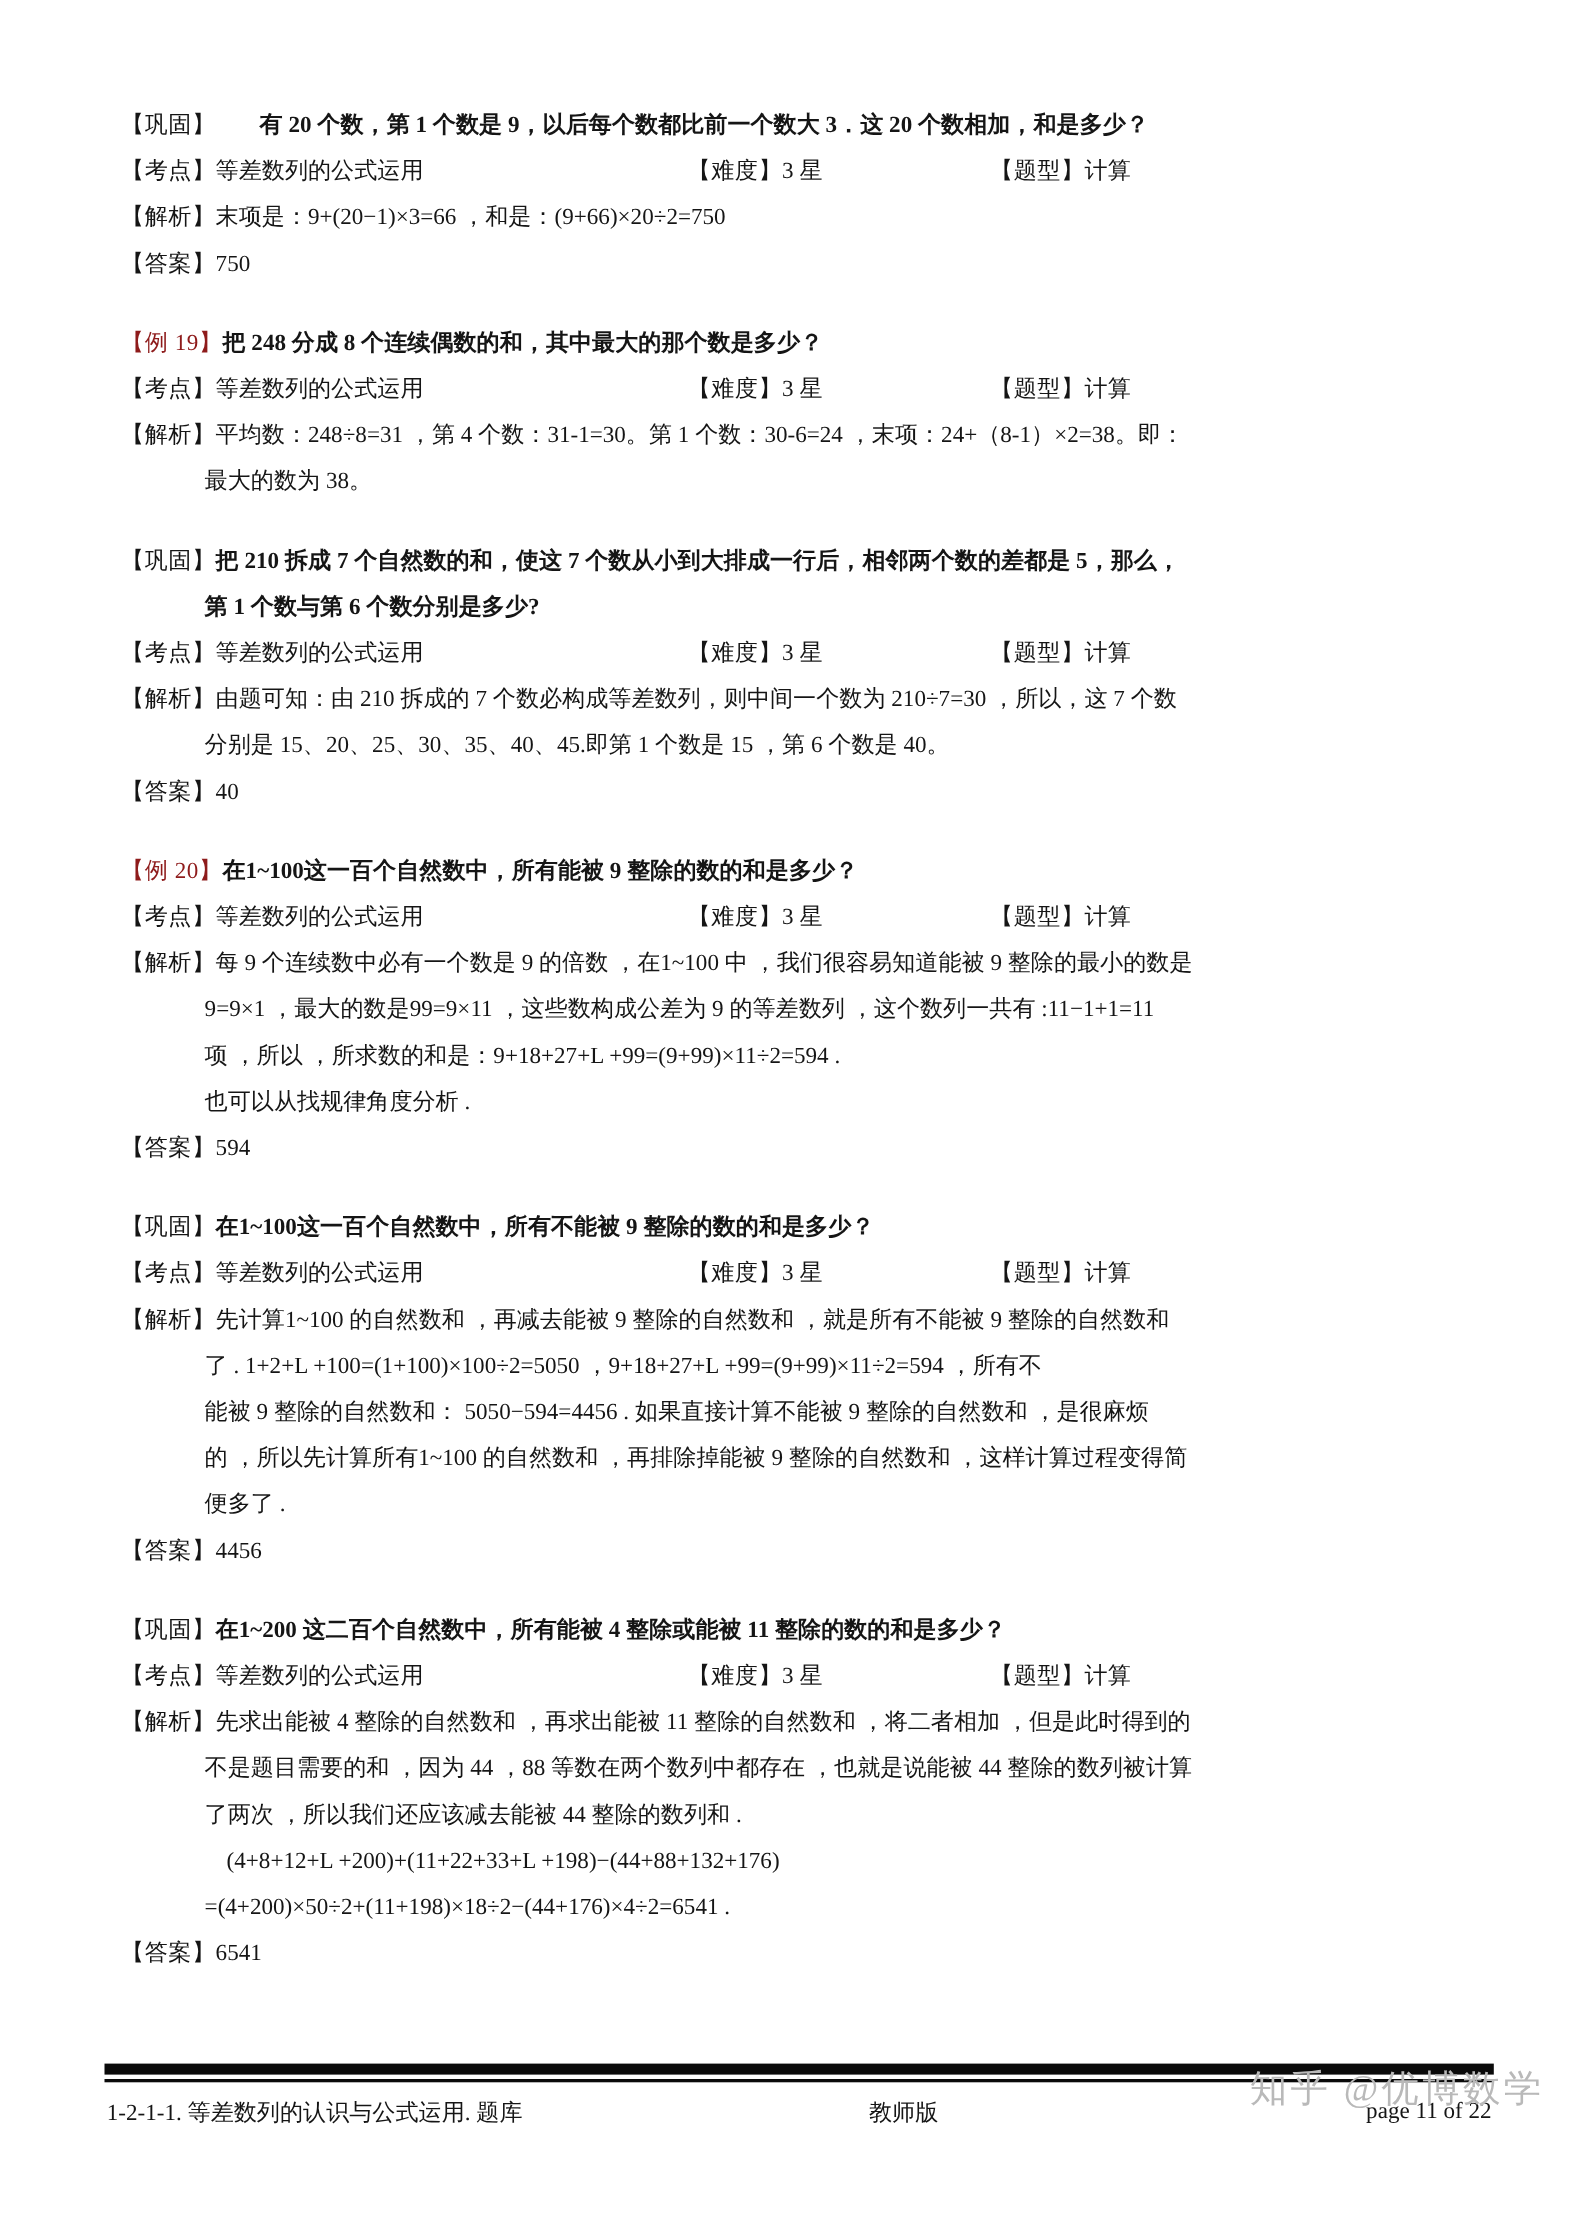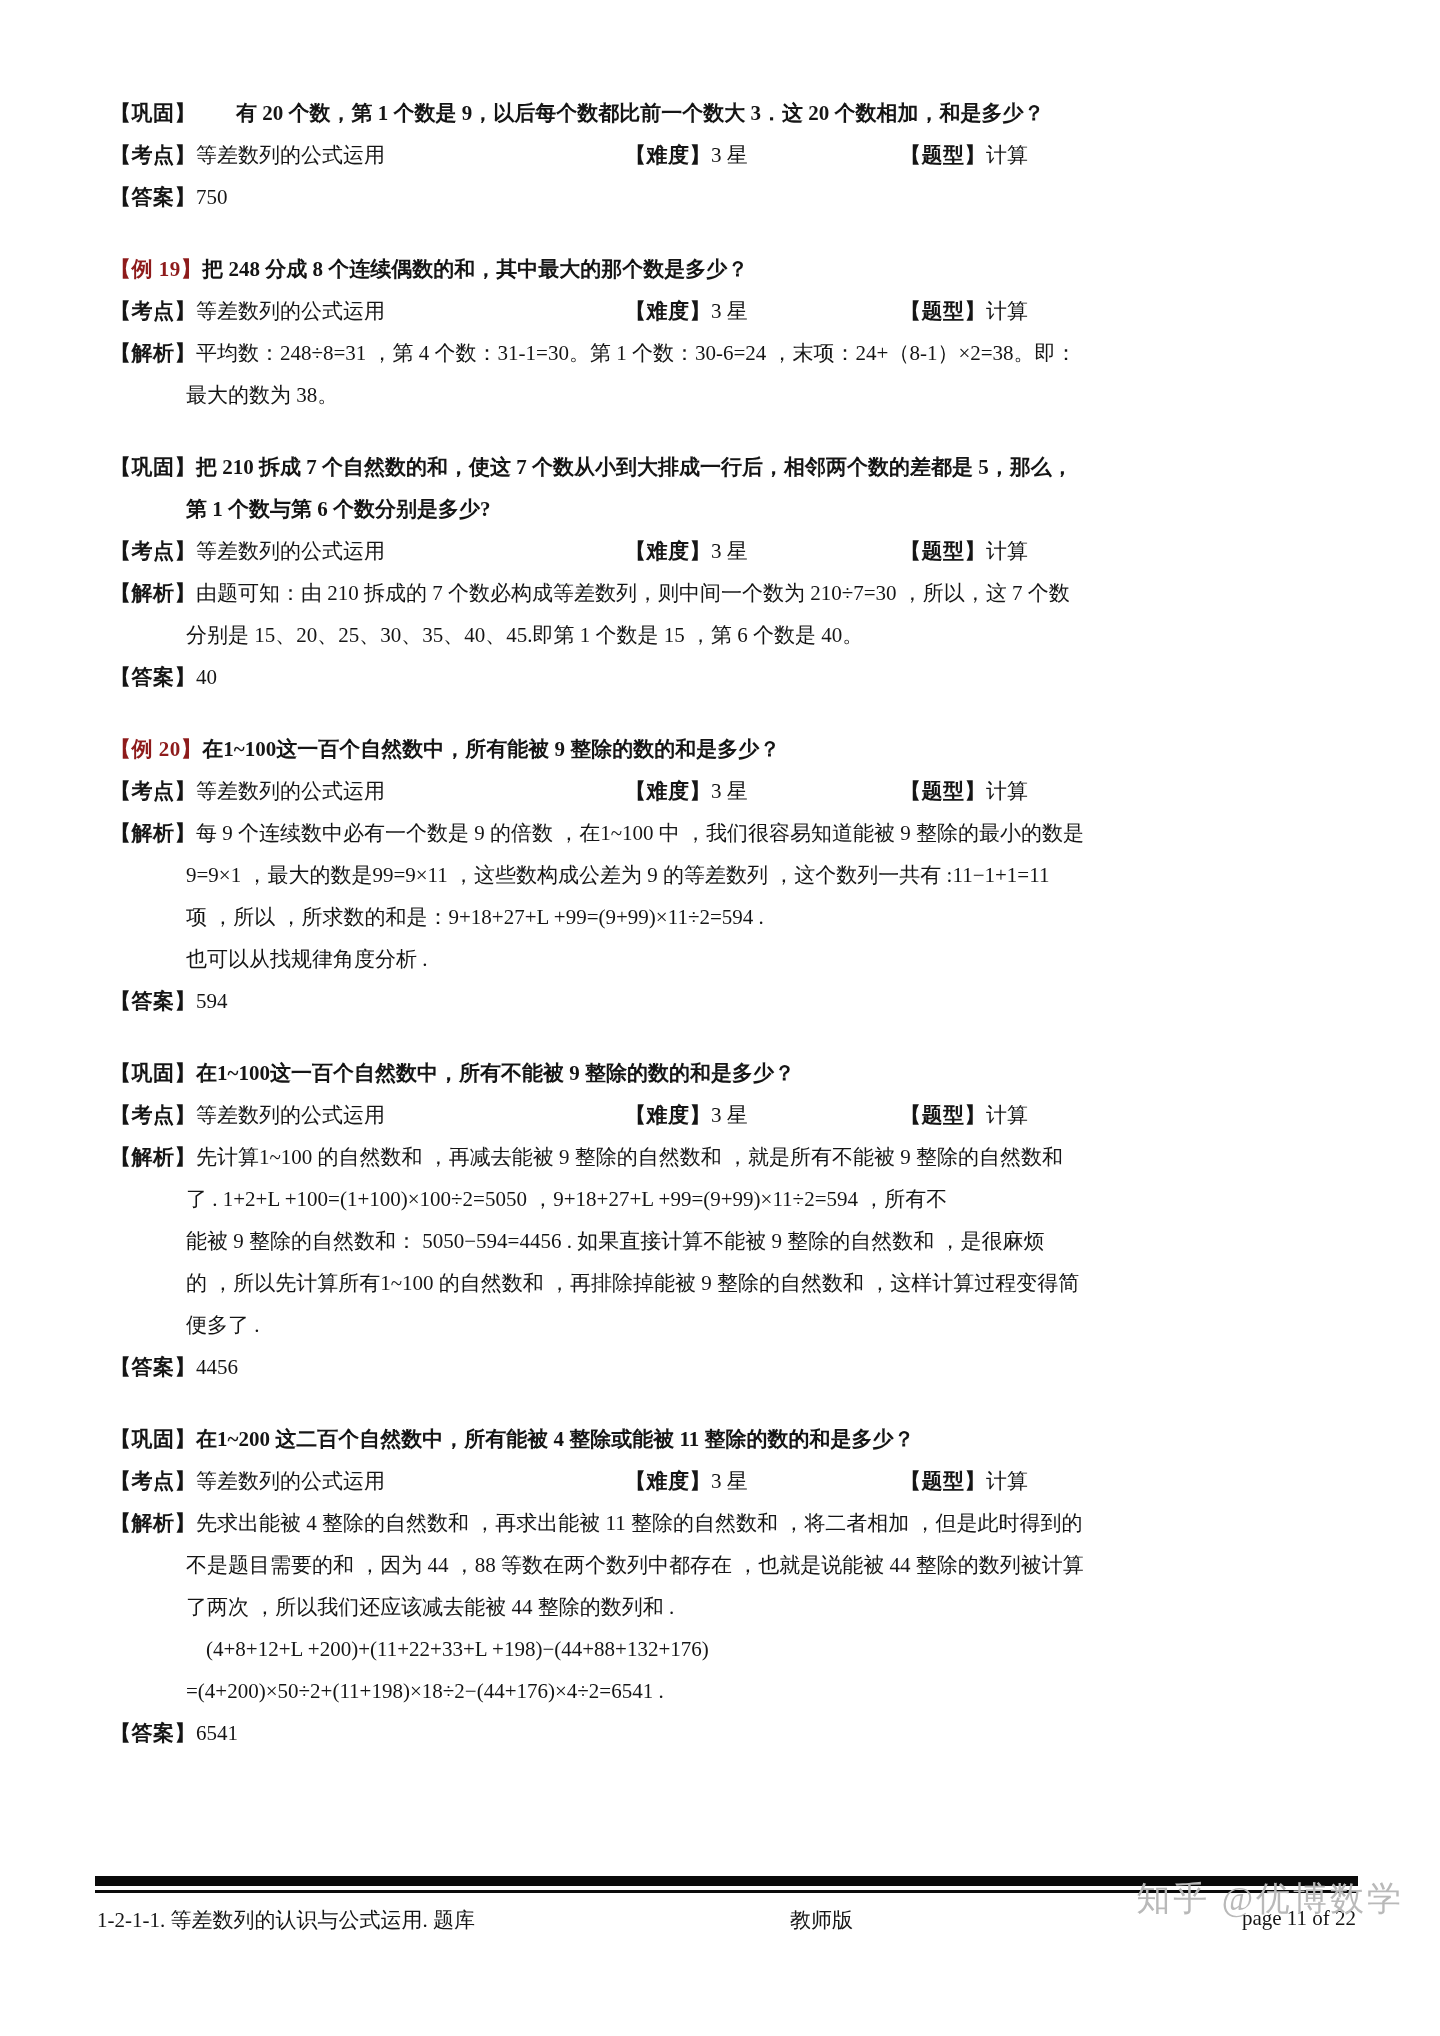--- a/index.html
+++ b/index.html
@@ -15,21 +15,21 @@
     position:absolute;
     left:110px; top:92px;
     width:1240px;
   }
   .section { margin-bottom:30px; }
   .line {
     font-size:21px;
     line-height:42px;
     white-space:nowrap;
   }
-  .lbl { font-weight:700; letter-spacing:0.5px; }
+  .lbl { font-weight:400; letter-spacing:0.5px; }
   .red { color:#8e1b1b;margin-top:12px; }
   .bold { font-weight:700; }
   .hang  { padding-left:76px; }
   .hang2 { padding-left:96px; }
   .meta .m1 { display:inline-block; width:515px; }
   .meta .m2 { display:inline-block; width:275px; }
   .gap1 { display:inline-block; width:40px; }
   
   .footer-bar-thick {
     position:absolute; left:95px; top:1876px;
@@ -52,20 +52,23 @@
 <body>
 
 <div class="content">
 
   <div class="section">
     <div class="line">
       <span class="lbl">【巩固】</span><span class="gap1"></span><span class="bold">有 20 个数，第 1 个数是 9，以后每个数都比前一个数大 3．这 20 个数相加，和是多少？</span>
     </div>
     <div class="line meta">
       <span class="m1"><span class="lbl">【考点】</span><span>等差数列的公式运用</span></span><span class="m2"><span class="lbl">【难度】</span><span>3 星</span></span><span class="m3"><span class="lbl">【题型】</span><span>计算</span></span>
+    </div>
+    <div class="line">
+      <span class="lbl">【解析】</span><span>末项是：9+(20−1)×3=66 ，和是：(9+66)×20÷2=750</span>
     </div>
     <div class="line">
       <span class="lbl">【答案】</span><span>750</span>
     </div>
   </div>
 
   <div class="section">
     <div class="line">
       <span class="lbl red">【例 19】</span><span class="bold">把 248 分成 8 个连续偶数的和，其中最大的那个数是多少？</span>
     </div>

